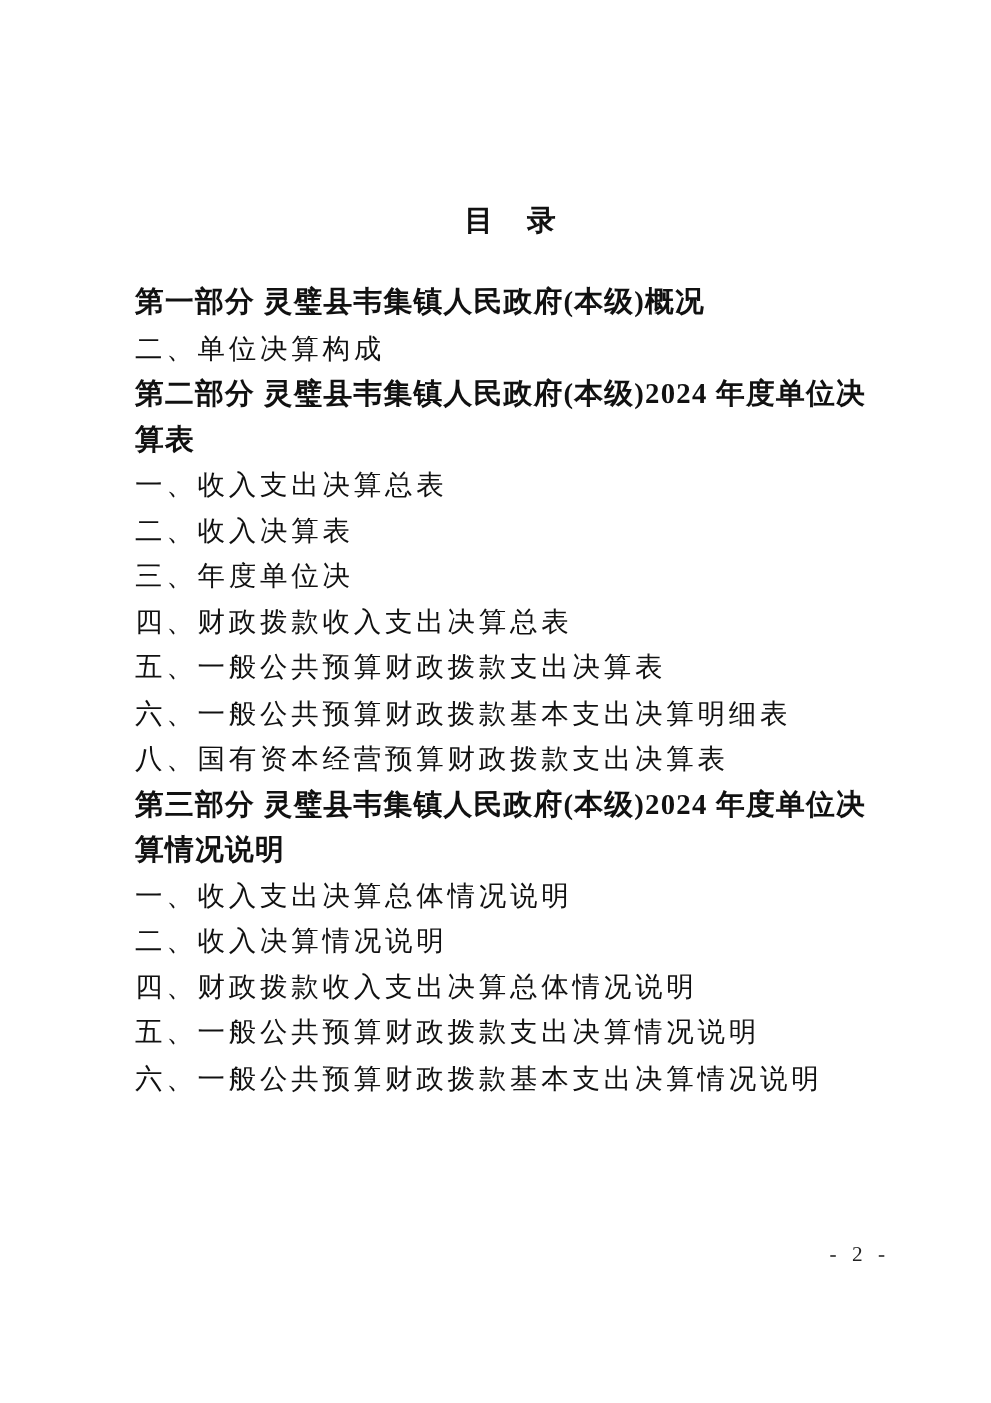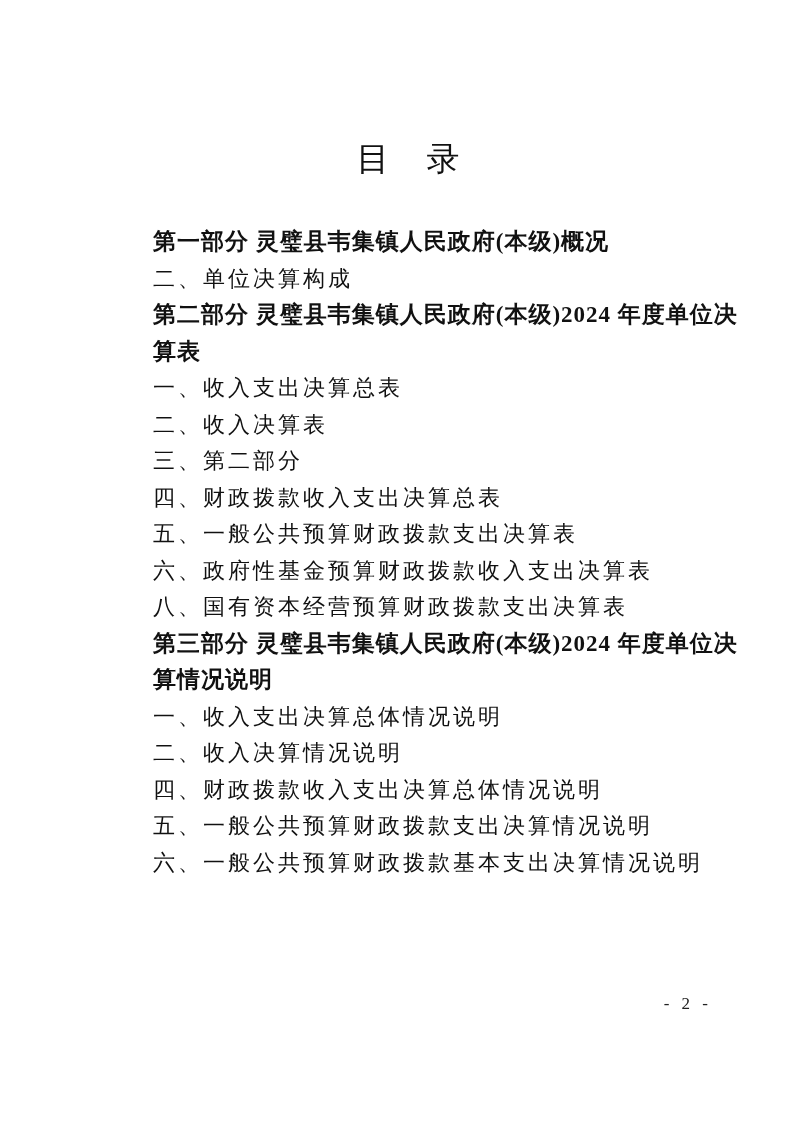--- a/index.html
+++ b/index.html
@@ -13,41 +13,40 @@
     height: 1122px;
     margin: 0 auto;
     background: #ffffff;
     font-family: "Liberation Serif", "DejaVu Serif", serif;
     color: #111111;
     overflow: hidden;
   }
   .doc-title {
     position: absolute;
     left: 108px;
-    top: 139px;
+    top: 157px;
     width: 602px;
     text-align: center;
-    font-size: 33px;
-    font-weight: 400;
+    font-size: 23px;
+    font-weight: 700;
     letter-spacing: 2px;
     line-height: 40px;
     white-space: pre;
   }
   .toc {
     position: absolute;
     left: 108px;
     top: 224px;
     width: 620px;
   }
   .toc-line {
     line-height: 36.5px;
     font-size: 22px;
     letter-spacing: 3px;
     white-space: nowrap;
-    margin-left: 45px;
   }
   .toc-line.heading {
     font-size: 23px;
     font-weight: 700;
     letter-spacing: 1px;
   }
   .page-number {
     position: absolute;
     top: 994px;
     right: 81px;
@@ -63,24 +62,24 @@
 
   <div class="doc-title">目　录</div>
 
   <div class="toc">
     <div class="toc-line heading">第一部分 灵璧县韦集镇人民政府(本级)概况</div>
     <div class="toc-line item">二、单位决算构成</div>
     <div class="toc-line heading">第二部分 灵璧县韦集镇人民政府(本级)2024 年度单位决</div>
     <div class="toc-line heading">算表</div>
     <div class="toc-line item">一、收入支出决算总表</div>
     <div class="toc-line item">二、收入决算表</div>
-    <div class="toc-line item">三、第二部分</div>
+    <div class="toc-line item">三、年度单位决</div>
     <div class="toc-line item">四、财政拨款收入支出决算总表</div>
     <div class="toc-line item">五、一般公共预算财政拨款支出决算表</div>
-    <div class="toc-line item">六、政府性基金预算财政拨款收入支出决算表</div>
+    <div class="toc-line item">六、一般公共预算财政拨款基本支出决算明细表</div>
     <div class="toc-line item">八、国有资本经营预算财政拨款支出决算表</div>
     <div class="toc-line heading">第三部分 灵璧县韦集镇人民政府(本级)2024 年度单位决</div>
     <div class="toc-line heading">算情况说明</div>
     <div class="toc-line item">一、收入支出决算总体情况说明</div>
     <div class="toc-line item">二、收入决算情况说明</div>
     <div class="toc-line item">四、财政拨款收入支出决算总体情况说明</div>
     <div class="toc-line item">五、一般公共预算财政拨款支出决算情况说明</div>
     <div class="toc-line item">六、一般公共预算财政拨款基本支出决算情况说明</div>
   </div>
 

